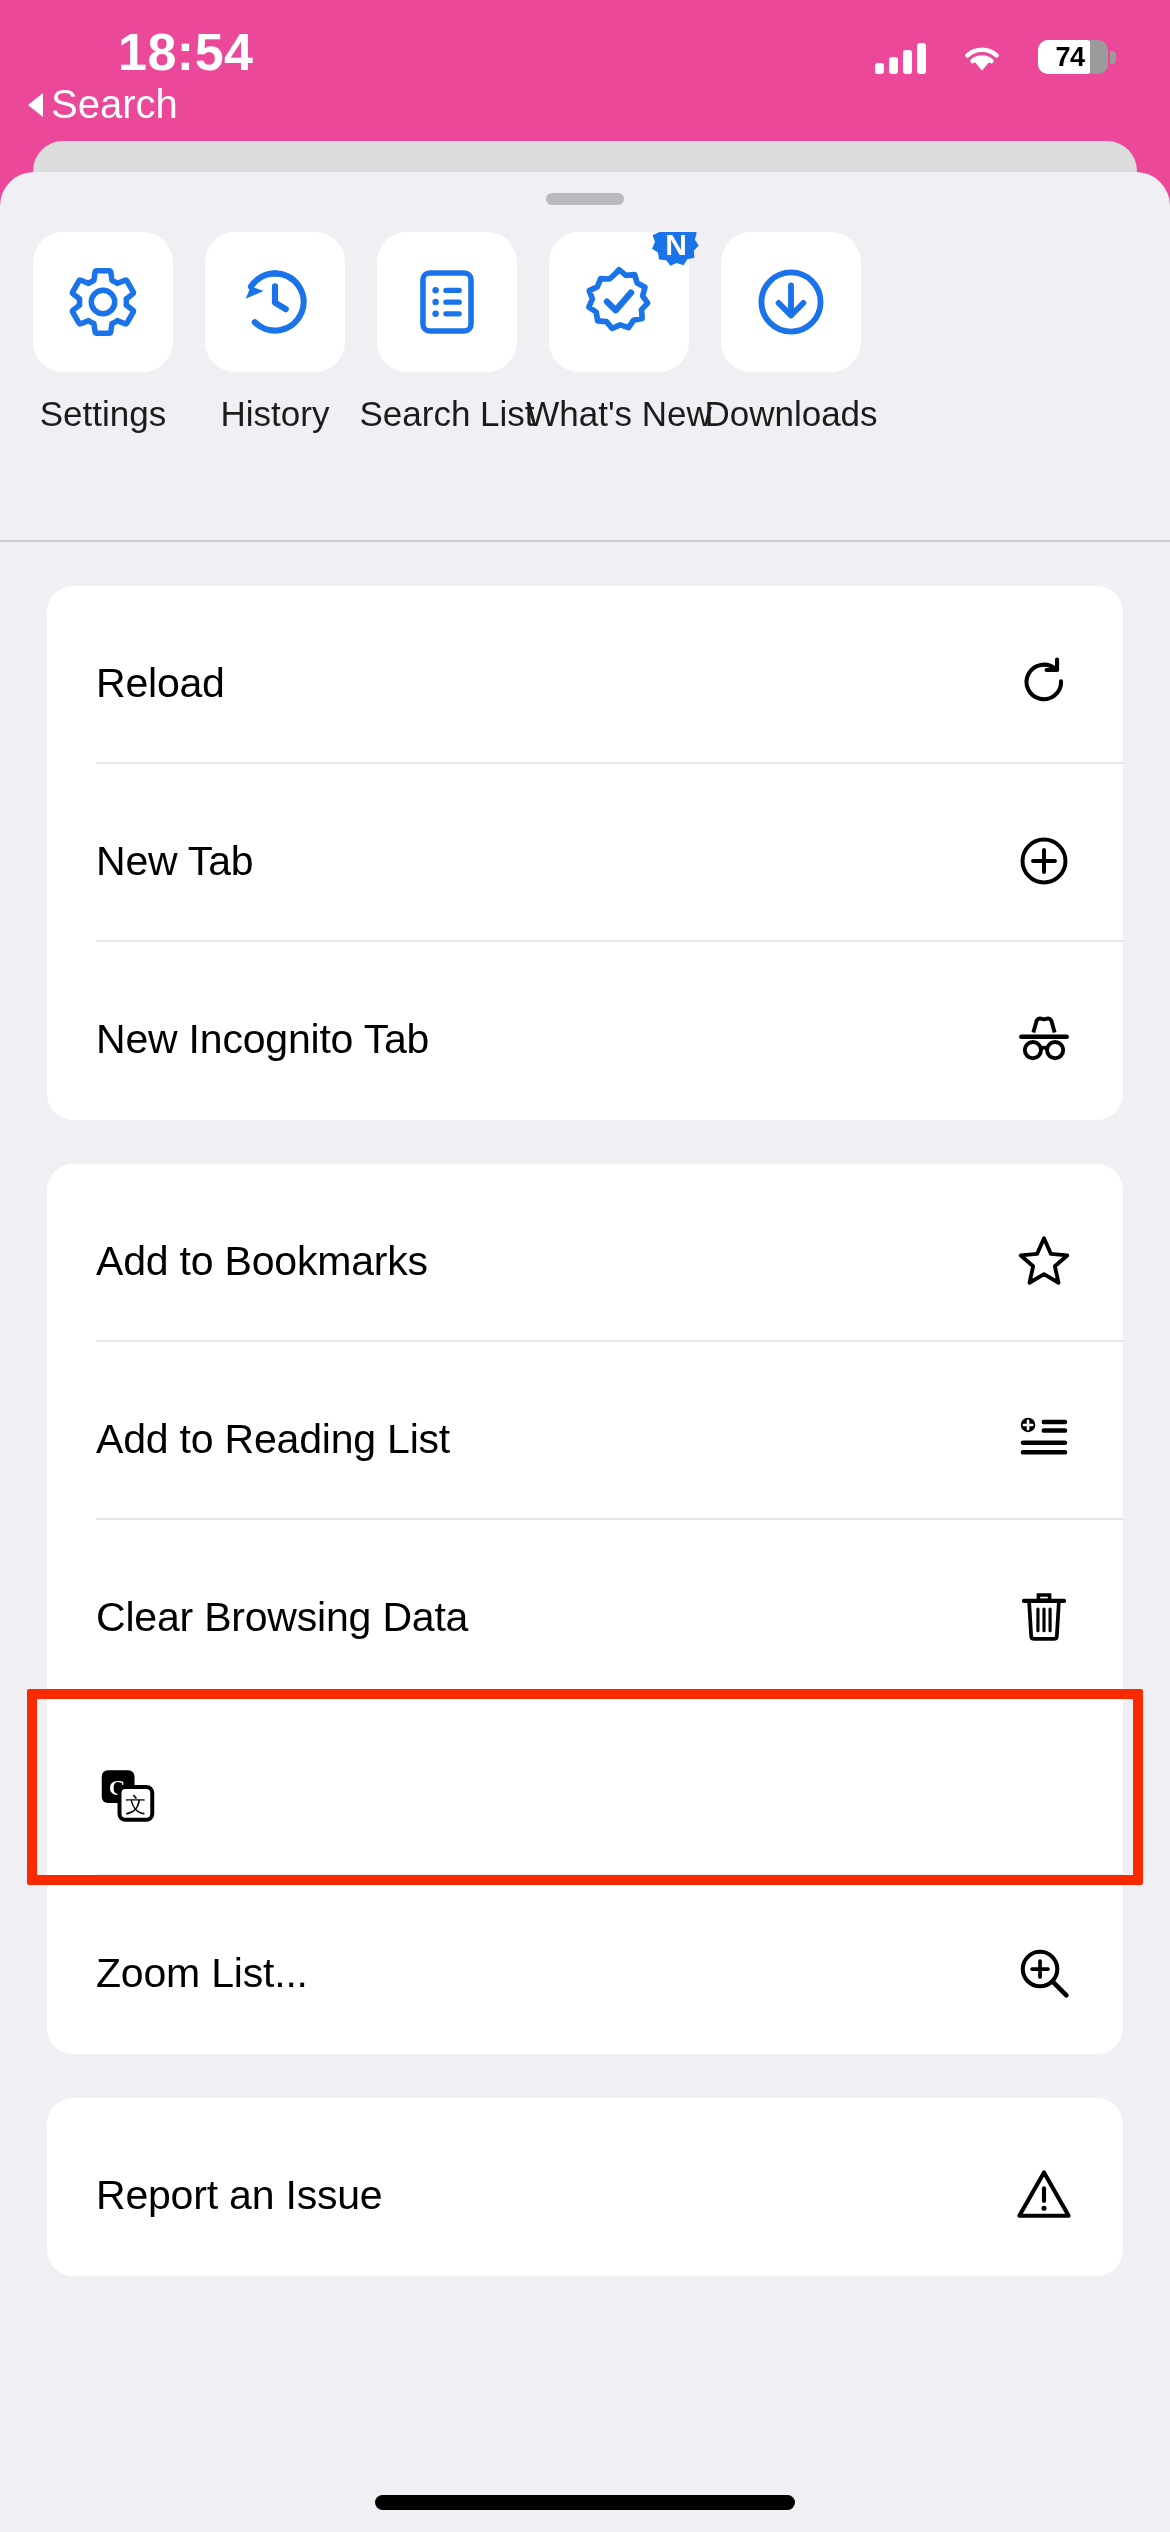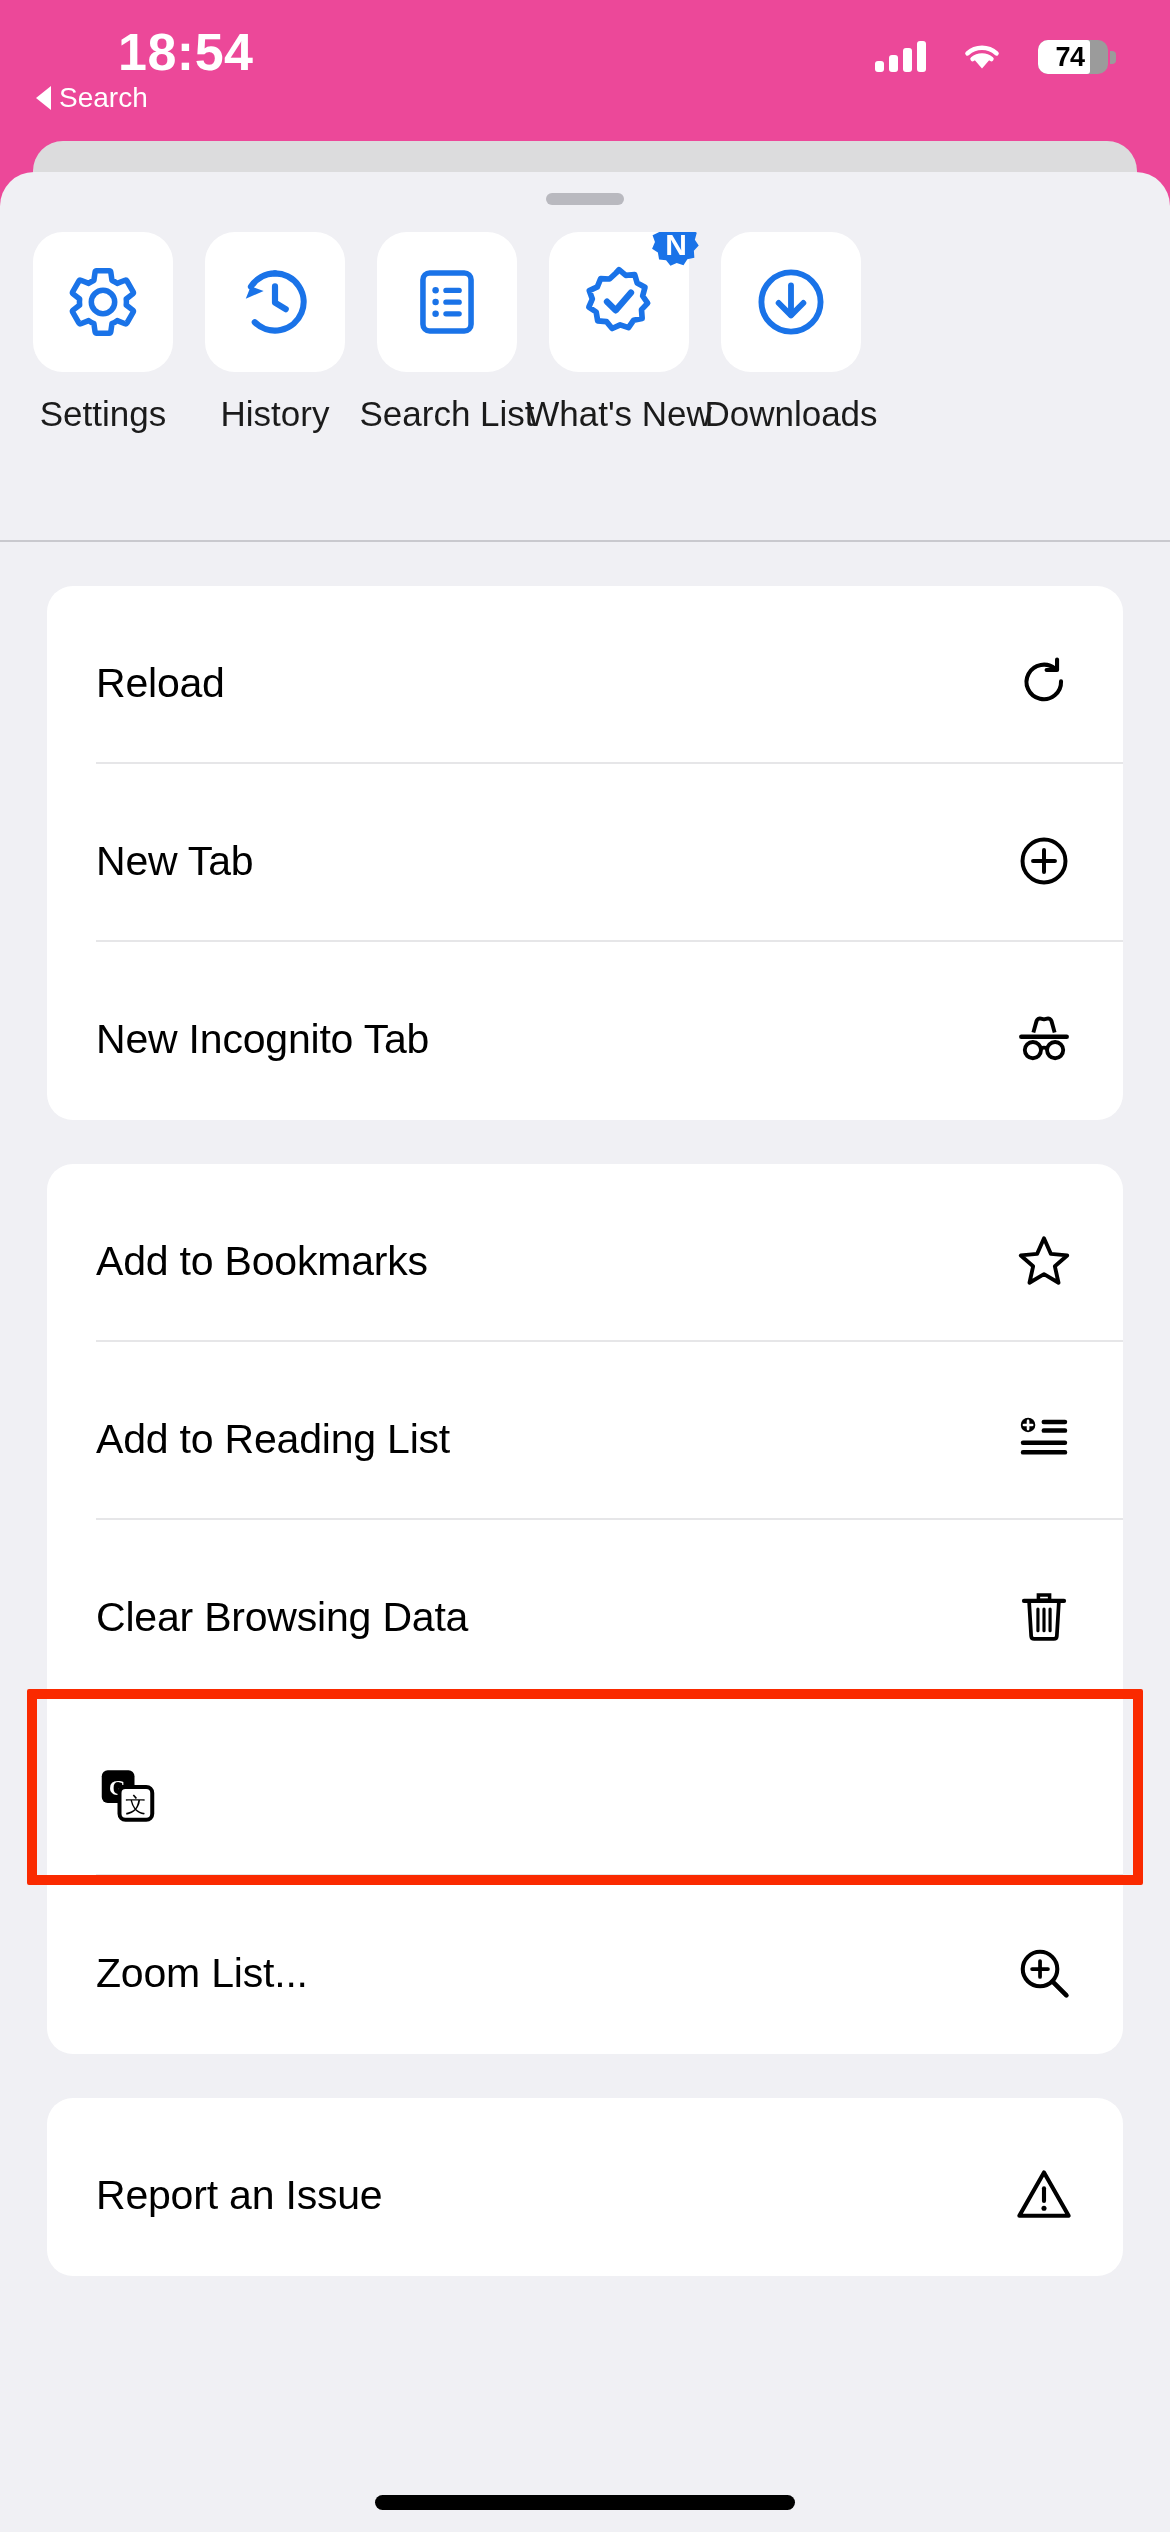--- a/index.html
+++ b/index.html
@@ -24,21 +24,21 @@
     width:1170px; height:150px;
     z-index:60;
   }
   #status-time {
     position:absolute; left:118px; top:22px;
     font-size:52px; font-weight:700; color:#fff;
     letter-spacing:0.5px;
   }
   #status-right {
     position:absolute; right:62px; top:40px;
-    display:flex; align-items:flex-start; gap:35px;
+    display:flex; align-items:flex-end; gap:35px;
   }
   .cell-bars { display:flex; align-items:flex-end; gap:5px; height:32px; }
   .cell-bars i { display:block; width:9px; background:#fff; border-radius:3px; }
   .cell-bars i:nth-child(1){ height:11px; }
   .cell-bars i:nth-child(2){ height:17px; }
   .cell-bars i:nth-child(3){ height:24px; }
   .cell-bars i:nth-child(4){ height:31px; }
 
   .wifi-ico { width:42px; height:32px; }
 
@@ -58,23 +58,23 @@
     font-size:27px; font-weight:700; color:#000;
     letter-spacing:-0.5px; padding-right:6px;
   }
   .battery .cap {
     position:absolute; right:-8px; top:11px;
     width:6px; height:13px; border-radius:0 4px 4px 0;
     background:#9b9b9b;
   }
 
   #back-to-app {
-    position:absolute; left:36px; top:82px;
+    position:absolute; left:28px; top:82px;
     display:flex; align-items:center; gap:8px;
-    color:#fff; font-size:28px; font-weight:500;
+    color:#fff; font-size:40px; font-weight:500;
   }
   #back-to-app .tri {
     width:0; height:0;
     border-top:12px solid transparent;
     border-bottom:12px solid transparent;
     border-right:15px solid #fff;
   }
 
   
   #sheet-behind {

